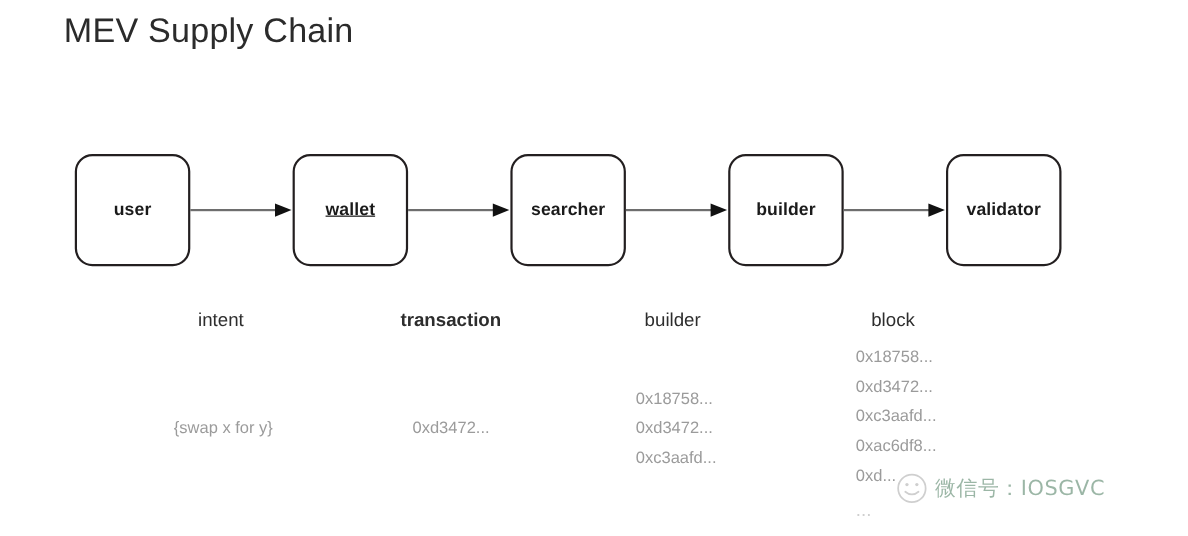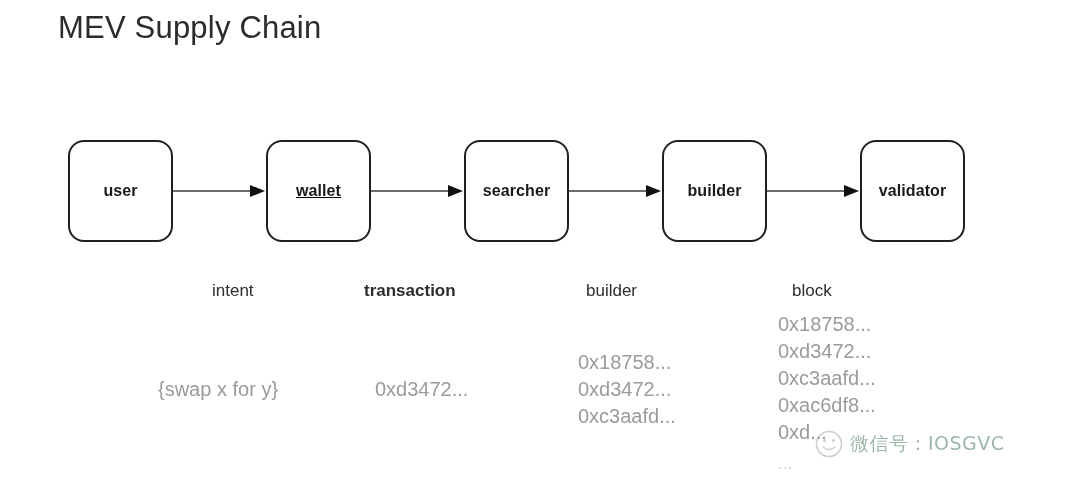--- a/index.html
+++ b/index.html
@@ -111,34 +111,34 @@
   .stage-name {
     font-size: 17px;
     color: #2d2d2d;
     line-height: 20px;
     white-space: nowrap;
   }
   .stage-values {
     margin-top: 20px;
   }
   .stage-value {
-    font-size: 20px;
+    font-size: 15px;
     color: #9b9b9b;
     line-height: 27px;
     white-space: nowrap;
   }
   .stage-ellipsis {
     font-size: 17px;
     color: #cfcfcf;
     line-height: 27px;
   }
 
   
   #col-intent      { left: 120px; text-align: left; }
-  #col-intent .stage-name   { margin-left: 92px; }
+  #col-intent .stage-name   { margin-left: 60px; }
   #col-intent .stage-values { margin-top: 75px; }
   #col-intent .stage-value  { margin-left: 38px; }
 
   #col-transaction { left: 320px; }
   #col-transaction .stage-name   { margin-left: 44px; font-weight: bold; }
   #col-transaction .stage-values { margin-top: 75px; }
   #col-transaction .stage-value  { margin-left: 55px; }
 
   #col-bundle      { left: 520px; }
   #col-bundle .stage-name   { margin-left: 66px; }

